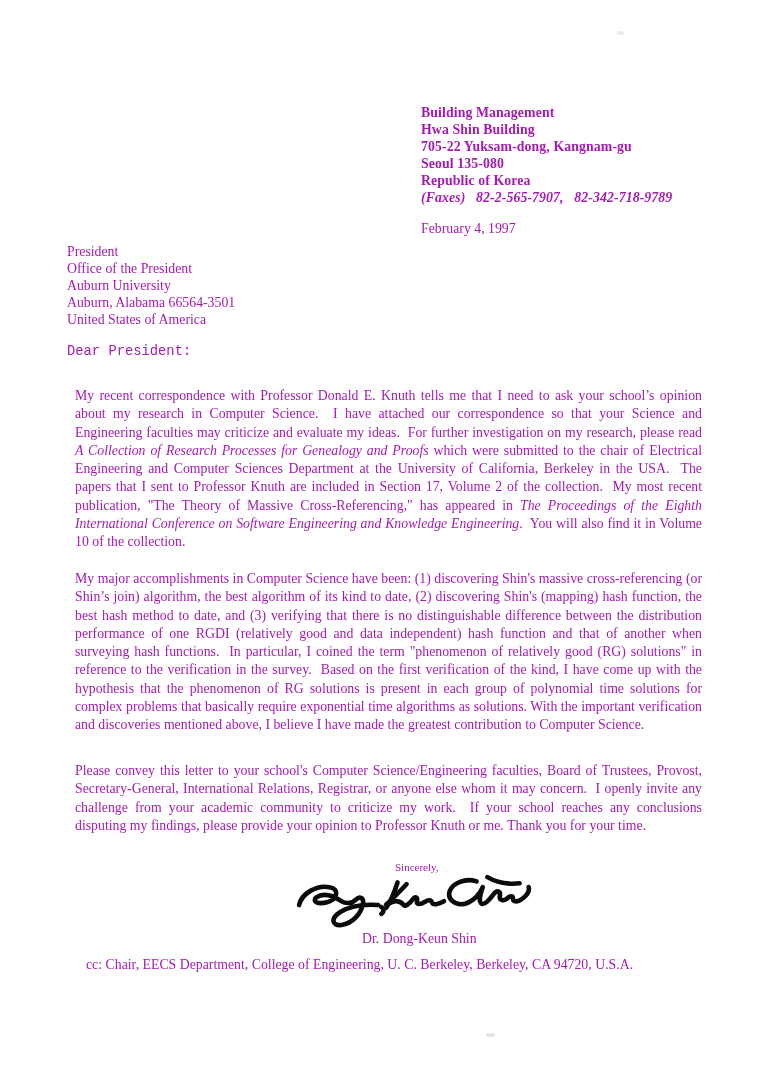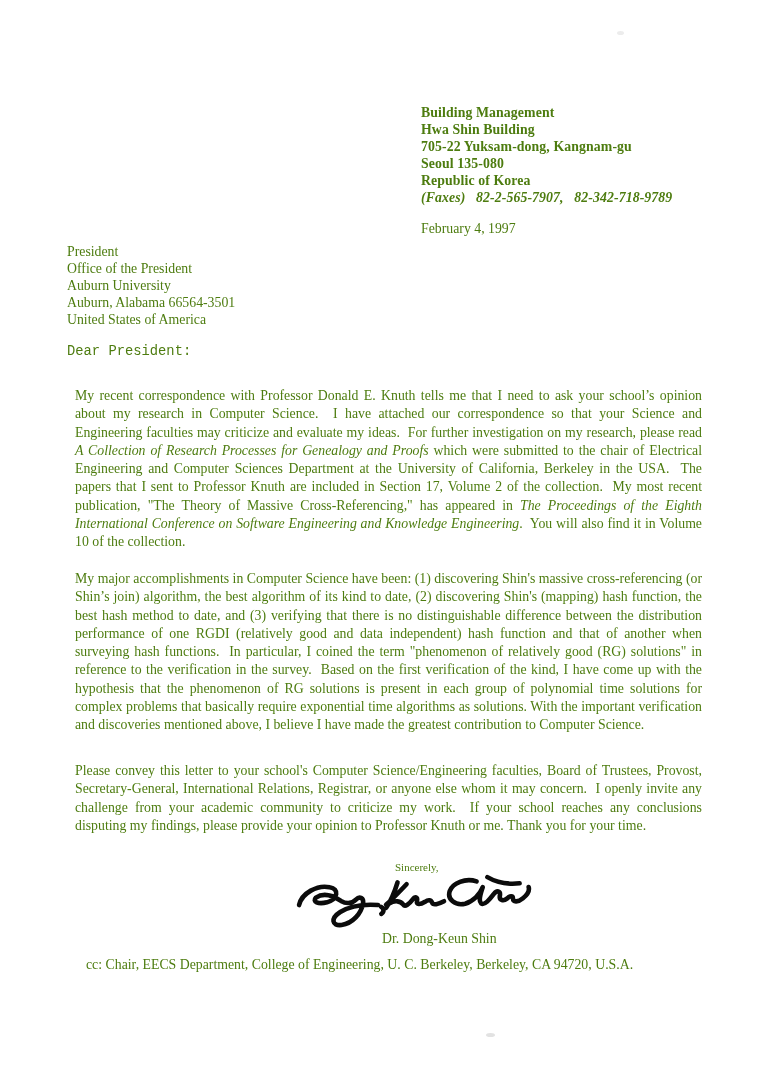--- a/index.html
+++ b/index.html
@@ -2,21 +2,21 @@
 <html><head>
 <meta charset="utf-8">
 <style>
   html, body { margin: 0; padding: 0; background: #fff; }
   .page {
     position: relative;
     width: 760px;
     height: 1089px;
     background: #ffffff;
     font-family: "Liberation Serif", "DejaVu Serif", serif;
-    color: #4d7c0f;
+    color: #a21caf;
     overflow: hidden;
   }
   .abs { position: absolute; }
   .sender {
     left: 421px; top: 104px;
     font-weight: bold;
     font-size: 13.8px;
     line-height: 17px;
     letter-spacing: 0.1px;
     white-space: nowrap;
@@ -38,21 +38,21 @@
     text-align: justify;
     margin: 8px;
   }
   .par-1 { top: 379px; }
   .par-2 { top: 562px; }
   .par-3 { top: 754px; }
   .it { font-style: italic; }
   .sincerely { left: 395px; top: 861px; font-size: 11px; }
   .signature-wrap { left: 294px; top: 874px; width: 244px; height: 54px; }
   .signature-wrap svg { display: block; transform: rotate(-1.5deg); }
-  .signed-name { left: 362px; top: 931px; font-size: 13.8px; margin-left: 20px; }
+  .signed-name { left: 362px; top: 931px; font-size: 13.8px; }
   .cc-line { left: 66px; top: 957px; font-size: 13.8px; white-space: nowrap; margin-left: 20px; }
   .speck { border-radius: 50%; }
   .speck-top { left: 617px; top: 31px; width: 7px; height: 4px; background: #ececec; }
   .speck-bottom { left: 486px; top: 1033px; width: 9px; height: 4px; background: #e2e2e2; }
 </style>
 </head>
 <body>
 
 <div class="page">
 

